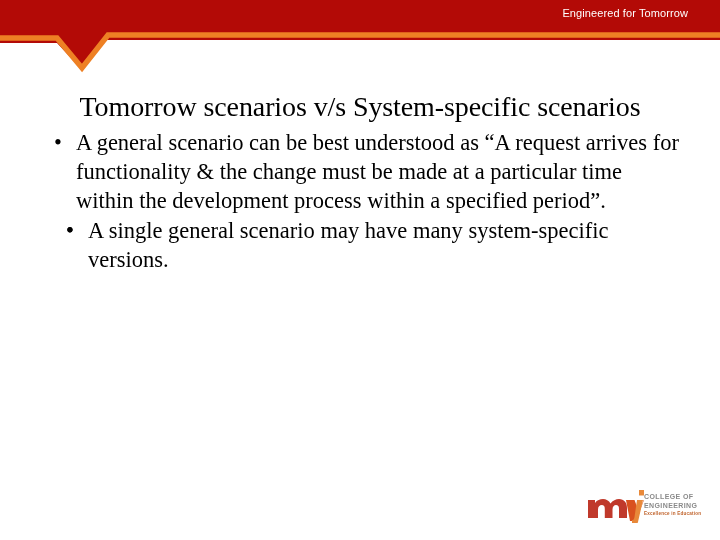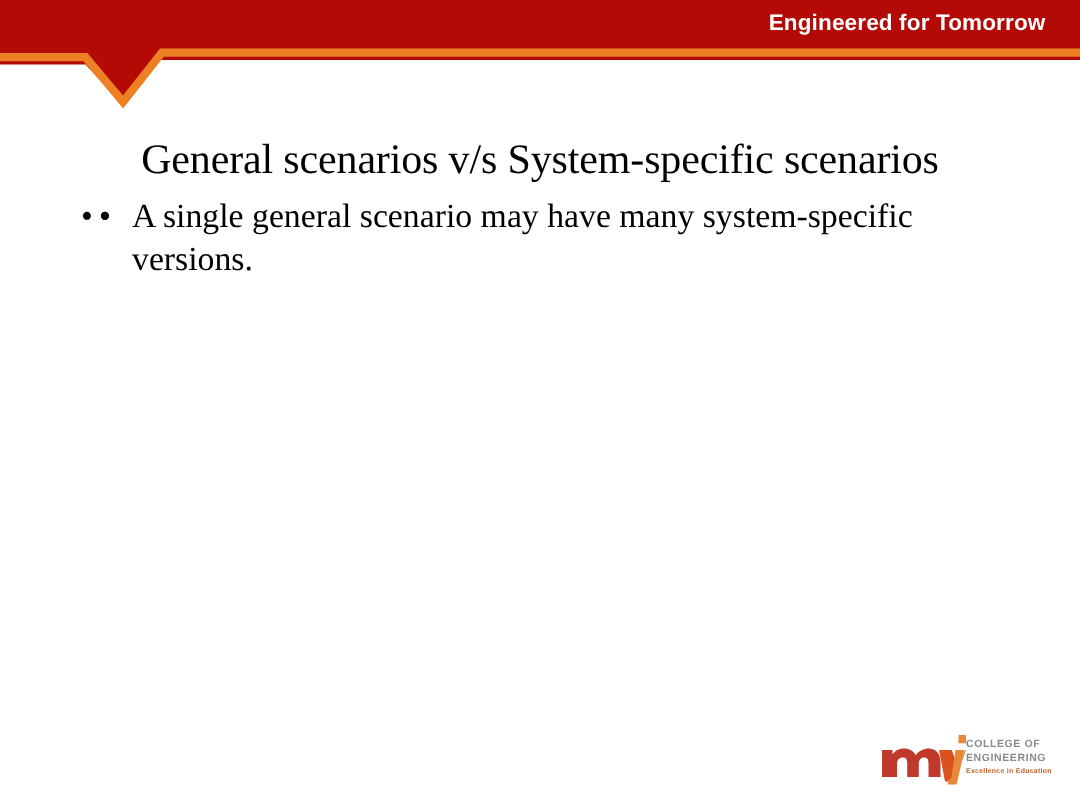--- a/index.html
+++ b/index.html
@@ -26,28 +26,27 @@
   }
   .header-svg {
     position: absolute;
     top: 0;
     left: 0;
     display: block;
   }
   .tagline {
     position: absolute;
     top: 7px;
-    right: 23px;
+    right: 32px;
     color: #ffffff;
     font-family: "Liberation Sans", sans-serif;
-    font-size: 15px;
+    font-size: 11px;
     letter-spacing: 0.1px;
     white-space: nowrap;
     z-index: 4;
-    font-weight: bold;
   }
 
   
   .slide-title {
     position: absolute;
     top: 72px;
     left: 0;
     width: 720px;
     text-align: center;
     font-family: "Liberation Serif", serif;
@@ -137,26 +136,27 @@
 <div class="slide-header">
   <svg class="header-svg" width="720" height="78" viewBox="0 0 720 78">
 
     <path d="M0,0 L720,0 L720,40 L105,40 L82,70 L57,43 L0,43 Z" fill="#B30A06"></path>
 
     <path d="M0,38 L57,38 L82,68 L108,35 L720,35" fill="none" stroke="#EE8024" stroke-width="5.5" stroke-linejoin="miter"></path>
   </svg>
   <div class="tagline">Engineered for Tomorrow</div>
 </div>
 
-<h1 class="slide-title">General scenarios v/s System-specific scenarios</h1>
+<h1 class="slide-title">Tomorrow scenarios v/s System-specific scenarios</h1>
 
 <div class="slide-body">
   <ul class="bullet-list">
     <li class="bullet-item">
       <span class="dot">•</span>
+      <span>A general scenario can be best understood as “A request arrives for functionality &amp; the change must be made at a particular time within the development process within a specified period”.</span>
     </li>
     <li class="bullet-item indent-2">
       <span class="dot">•</span>
     </li>
     <li class="bullet-item indent-2">
       <span class="dot">•</span>
       <span>A single general scenario may have many system-specific versions.</span>
     </li>
   </ul>
 </div>

